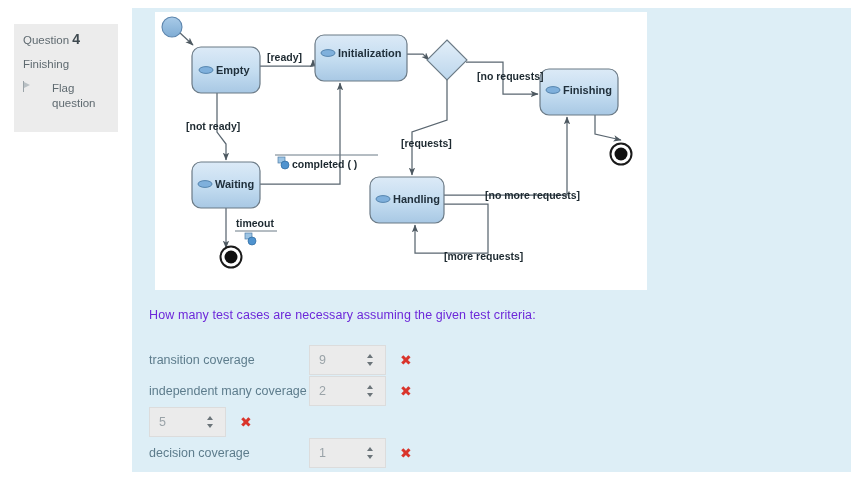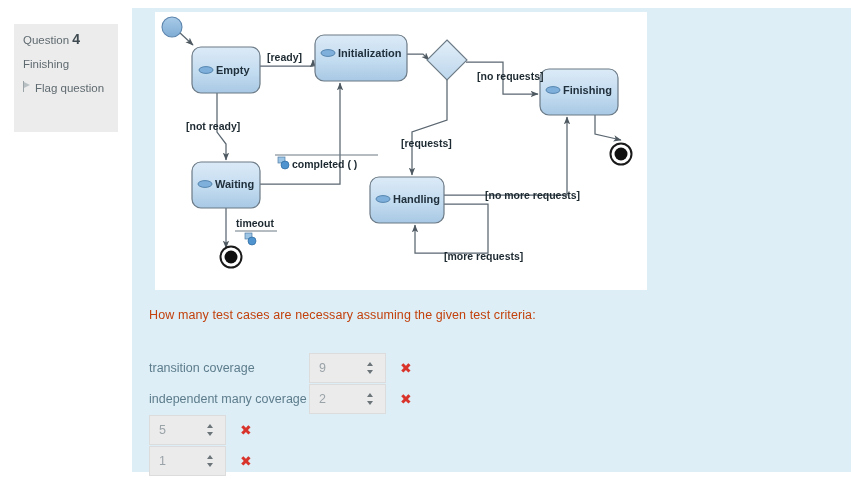--- a/index.html
+++ b/index.html
@@ -9,42 +9,42 @@
     font-size:12px;color:#4b5a63;overflow:hidden;position:relative;
   }
   
   #info-box{
     position:absolute;left:14px;top:8px;width:104px;height:108px;
     background:#ececec;color:#5f6a70;padding:8px 9px;box-sizing:border-box;margin-top:16px;
   }
   #info-box .row{line-height:15px;margin-bottom:9px;font-size:11.5px;}
   #info-box .row:last-child{margin-bottom:0;}
   .q-num{font-size:14px;font-weight:bold;color:#3f4a50;}
-  .flag-row{display:flex;align-items:flex-start;gap:3px;}
+  .flag-row{display:flex;align-items:flex-start;gap:20px;}
   .flag-ico{display:inline-block;width:9px;height:11px;position:relative;flex:0 0 auto;}
   .flag-ico:before{content:"";position:absolute;left:0;top:0;width:1.2px;height:11px;background:#9aa3a8;}
   .flag-ico:after{content:"";position:absolute;left:1.2px;top:0.5px;width:0;height:0;
     border-top:3px solid transparent;border-bottom:3px solid transparent;border-left:6px solid #b9c0c4;}
   
   #content-panel{
     position:absolute;left:132px;top:8px;width:719px;height:464px;
     background:#ddeef6;
   }
   
   #diagram-board{
     position:absolute;left:23px;top:4px;width:492px;height:278px;background:#ffffff;
   }
   #diagram-svg{position:absolute;left:0;top:0;}
   
   #question-text{
-    position:absolute;left:17px;top:300px;font-size:12.5px;color:#c2410c;
+    position:absolute;left:17px;top:300px;font-size:12.5px;color:#6d28d9;
     letter-spacing:0.1px;
   }
   
-  #answer-list{position:absolute;left:17px;top:344px;}
+  #answer-list{position:absolute;left:17px;top:336px;}
   .answer-row{height:31px;display:flex;align-items:center;}
   .answer-label{width:160px;font-size:12.5px;color:#5d7c8c;}
   .answer-select{
     position:relative;width:77px;height:30px;background:#ebebeb;
     border:1px solid #dcdcdc;box-sizing:border-box;
     display:flex;align-items:center;
   }
   .answer-select .val{font-size:12.5px;color:#9aa3a8;padding-left:9px;}
   .spin{
     position:absolute;right:11px;top:50%;transform:translateY(-50%);
@@ -213,20 +213,21 @@
 
     <div class="answer-row">
       <div class="answer-select">
         <span class="val">5</span>
         <span class="spin"></span>
       </div>
       <span class="mark-x">✖</span>
     </div>
 
     <div class="answer-row">
+      <div class="answer-label">decision coverage</div>
       <div class="answer-select">
         <span class="val">1</span>
         <span class="spin"></span>
       </div>
       <span class="mark-x">✖</span>
     </div>
 
   </div>
 </div>
 

